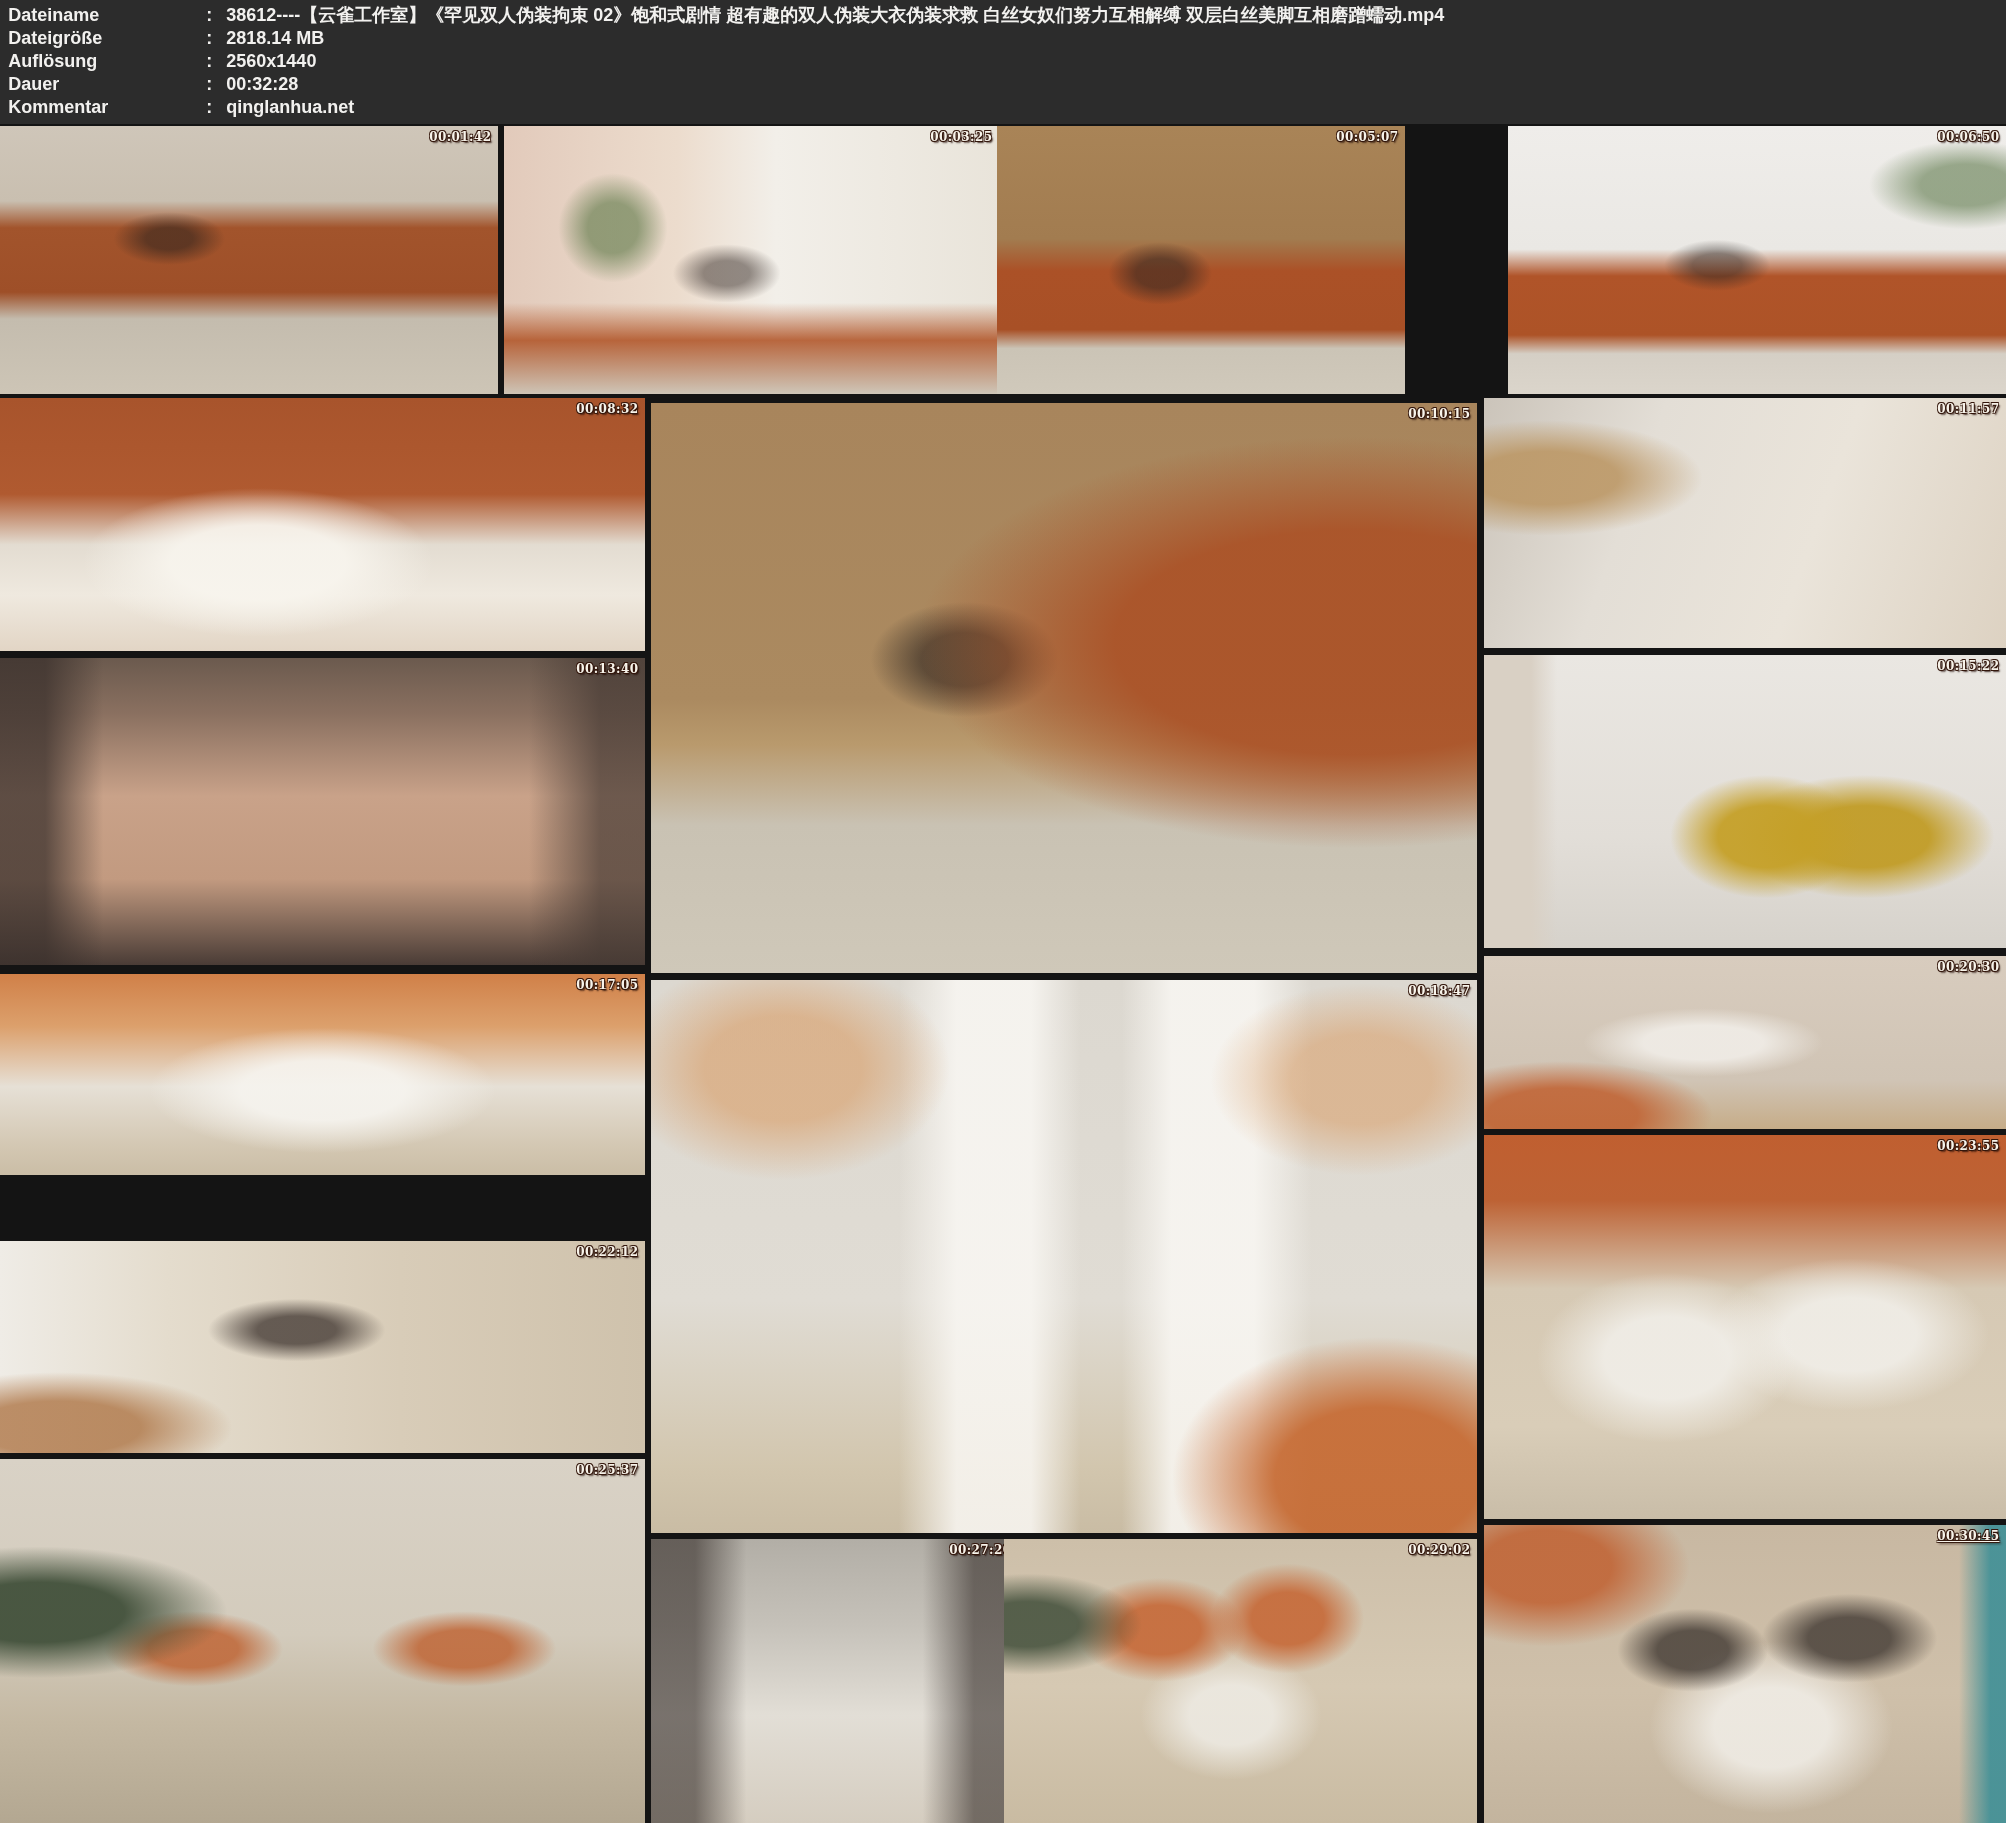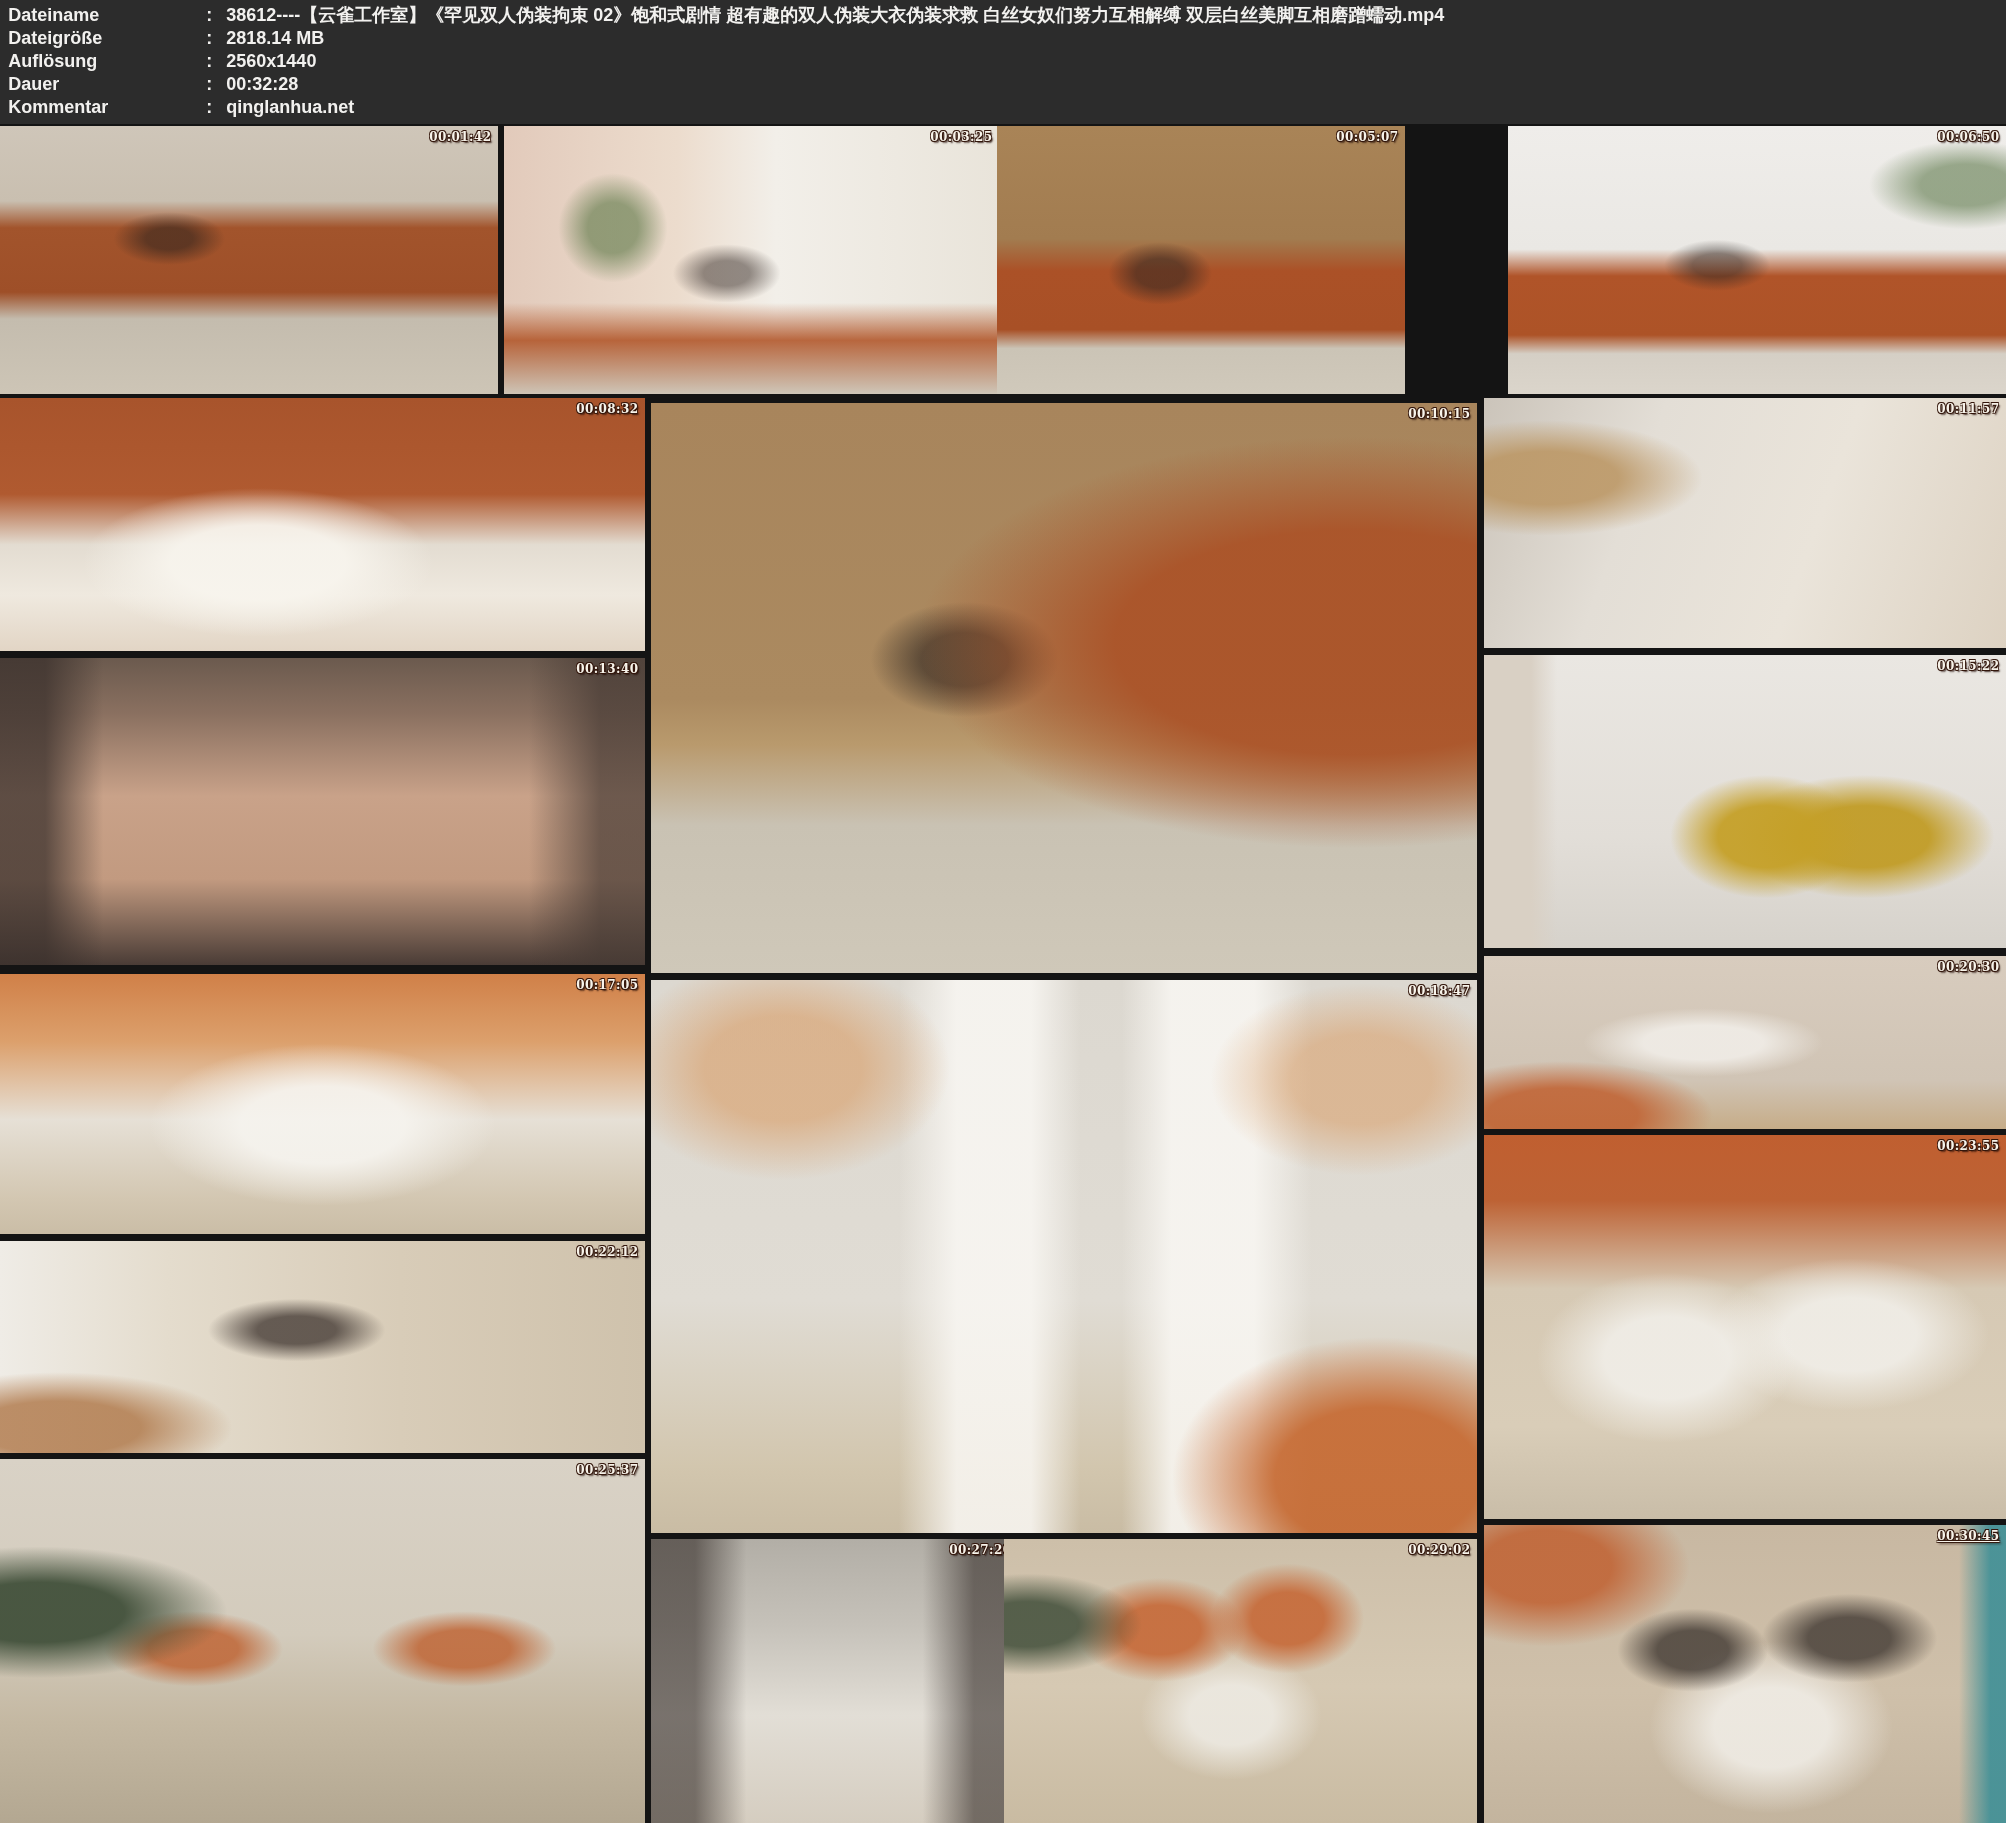--- a/index.html
+++ b/index.html
@@ -55,21 +55,21 @@
     </div>
     <div class="tile" style="left: 1484px; top: 398px; width: 522px; height: 250px; background: radial-gradient(at 12% 32%, rgba(186, 148, 96, 0.85) 0px, rgba(186, 148, 96, 0.85) 11%, rgba(186, 148, 96, 0) 24%), linear-gradient(110deg, rgb(203, 196, 186) 0%, rgb(227, 222, 214) 30%, rgb(234, 228, 218) 62%, rgb(221, 210, 194) 100%);">
       <span class="ts" style="color: rgb(247, 243, 234);">00:11:57</span>
     </div>
     <div class="tile" style="left: 0px; top: 658px; width: 645px; height: 307px; background: linear-gradient(90deg, rgba(58, 48, 44, 0.75) 0px, rgba(58, 48, 44, 0.75) 7%, rgba(58, 48, 44, 0) 16%, rgba(58, 48, 44, 0) 82%, rgba(70, 58, 52, 0.7) 93%, rgba(70, 58, 52, 0.7) 100%), linear-gradient(rgb(107, 90, 78) 0%, rgb(138, 112, 96) 18%, rgb(201, 162, 137) 45%, rgb(194, 154, 128) 72%, rgb(74, 60, 54) 100%);">
       <span class="ts" style="color: rgb(247, 243, 234);">00:13:40</span>
     </div>
     <div class="tile" style="left: 1484px; top: 655px; width: 522px; height: 293px; background: radial-gradient(at 54% 62%, rgba(197, 160, 40, 0.95) 0px, rgba(197, 160, 40, 0.95) 12%, rgba(197, 160, 40, 0) 24%), radial-gradient(at 73% 62%, rgba(193, 156, 38, 0.95) 0px, rgba(193, 156, 38, 0.95) 12%, rgba(193, 156, 38, 0) 24%), linear-gradient(90deg, rgb(217, 208, 196) 0px, rgb(217, 208, 196) 9%, rgba(217, 208, 196, 0) 14%), linear-gradient(rgb(234, 231, 226) 0%, rgb(226, 222, 216) 62%, rgb(214, 210, 203) 100%);">
       <span class="ts" style="color: rgb(247, 243, 234);">00:15:22</span>
     </div>
-    <div class="tile" style="left: 0px; top: 974px; width: 645px; height: 260px; background: radial-gradient(at 50% 58%, rgba(246, 244, 239, 0.9) 0px, rgba(246, 244, 239, 0.9) 18%, rgba(246, 244, 239, 0) 38%), linear-gradient(rgb(208, 128, 72) 0%, rgb(220, 160, 108) 26%, rgb(230, 224, 214) 56%, rgb(211, 199, 178) 86%, rgb(202, 189, 166) 100%);">
+    <div class="tile" style="left: 0px; top: 974px; width: 645px; height: 201px; background: radial-gradient(at 50% 58%, rgba(246, 244, 239, 0.9) 0px, rgba(246, 244, 239, 0.9) 18%, rgba(246, 244, 239, 0) 38%), linear-gradient(rgb(208, 128, 72) 0%, rgb(220, 160, 108) 26%, rgb(230, 224, 214) 56%, rgb(211, 199, 178) 86%, rgb(202, 189, 166) 100%);">
       <span class="ts" style="color: rgb(247, 243, 234);">00:17:05</span>
     </div>
     <div class="tile" style="left: 651px; top: 980px; width: 826px; height: 553px; background: radial-gradient(at 88% 90%, rgba(198, 104, 48, 0.9) 0px, rgba(198, 104, 48, 0.9) 10%, rgba(198, 104, 48, 0) 20%), radial-gradient(at 16% 16%, rgba(216, 150, 90, 0.55) 0px, rgba(216, 150, 90, 0.55) 8%, rgba(216, 150, 90, 0) 17%), radial-gradient(at 86% 18%, rgba(216, 150, 90, 0.5) 0px, rgba(216, 150, 90, 0.5) 7%, rgba(216, 150, 90, 0) 15%), linear-gradient(90deg, rgba(0, 0, 0, 0) 30%, rgba(249, 247, 243, 0.85) 37%, rgba(249, 247, 243, 0.85) 46%, rgba(0, 0, 0, 0) 52%, rgba(0, 0, 0, 0) 57%, rgba(249, 247, 243, 0.85) 63%, rgba(249, 247, 243, 0.85) 73%, rgba(0, 0, 0, 0) 80%), linear-gradient(rgb(220, 216, 208) 0%, rgb(224, 220, 212) 58%, rgb(210, 198, 174) 88%, rgb(201, 188, 164) 100%);">
       <span class="ts" style="color: rgb(247, 243, 234);">00:18:47</span>
     </div>
     <div class="tile" style="left: 1484px; top: 956px; width: 522px; height: 173px; background: radial-gradient(at 15% 92%, rgba(192, 96, 48, 0.85) 0px, rgba(192, 96, 48, 0.85) 12%, rgba(192, 96, 48, 0) 24%), radial-gradient(at 42% 50%, rgba(242, 239, 234, 0.85) 0px, rgba(242, 239, 234, 0.85) 14%, rgba(242, 239, 234, 0) 28%), linear-gradient(rgb(216, 204, 190) 0%, rgb(208, 196, 181) 72%, rgb(198, 172, 136) 100%);">
       <span class="ts" style="color: rgb(247, 243, 234);">00:20:30</span>
     </div>
     <div class="tile" style="left: 0px; top: 1241px; width: 645px; height: 212px; background: radial-gradient(at 9% 88%, rgba(170, 110, 60, 0.75) 0px, rgba(170, 110, 60, 0.75) 10%, rgba(170, 110, 60, 0) 21%), radial-gradient(at 46% 42%, rgba(60, 50, 45, 0.75) 0px, rgba(60, 50, 45, 0.75) 8%, rgba(60, 50, 45, 0) 18%), linear-gradient(90deg, rgb(239, 236, 230) 0%, rgb(228, 220, 205) 26%, rgb(216, 204, 184) 62%, rgb(207, 194, 172) 100%);">
       <span class="ts" style="color: rgb(247, 243, 234);">00:22:12</span>

